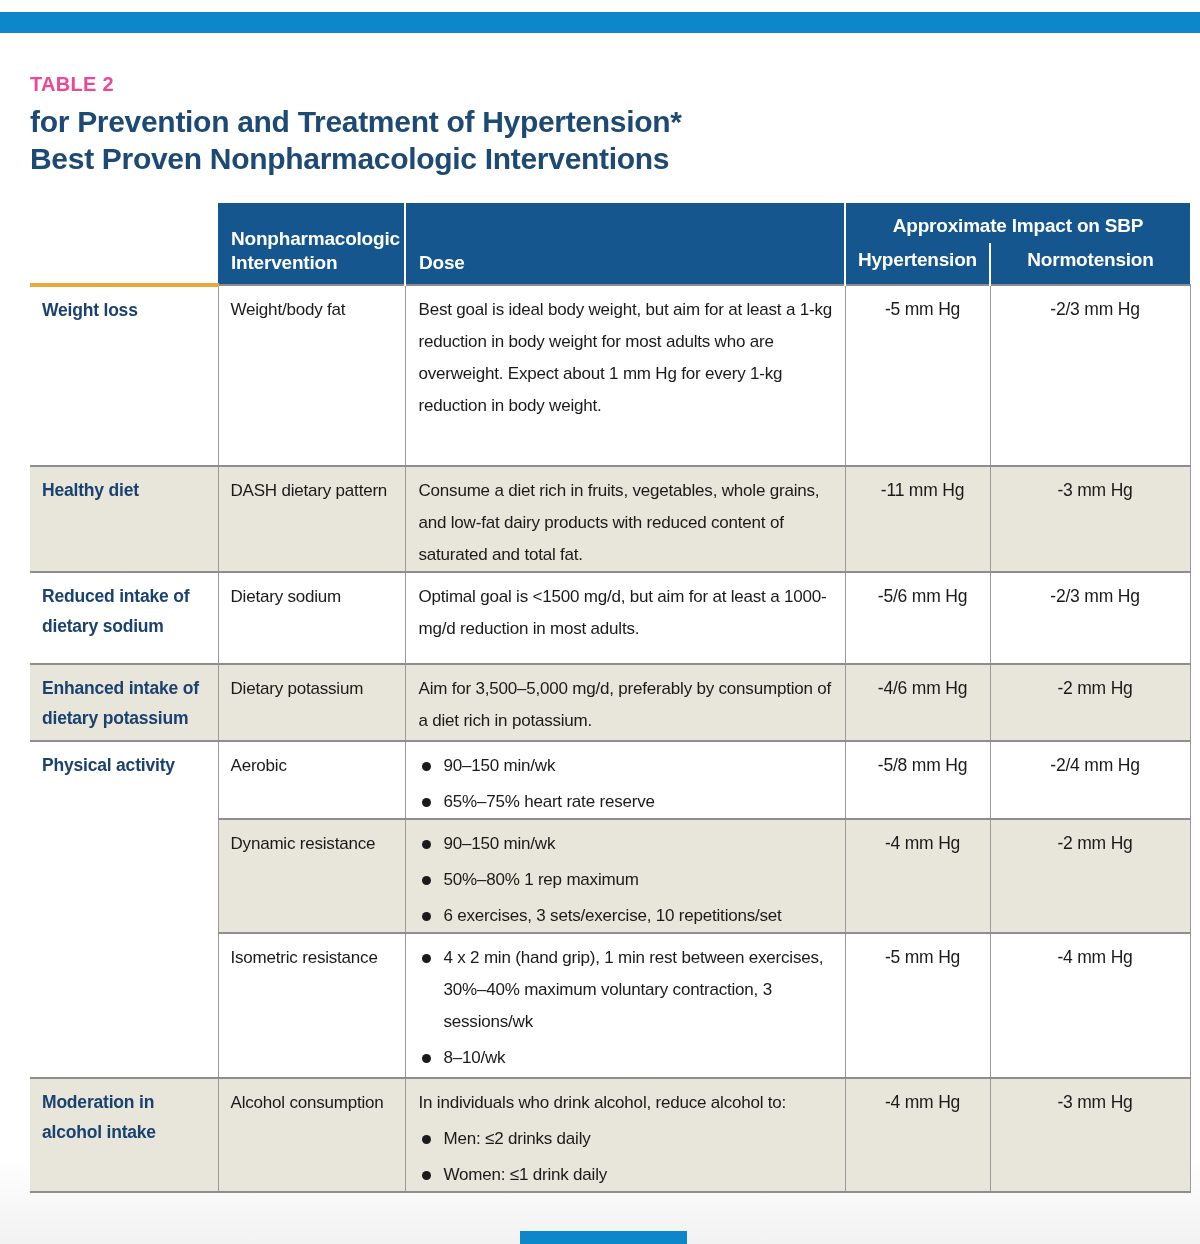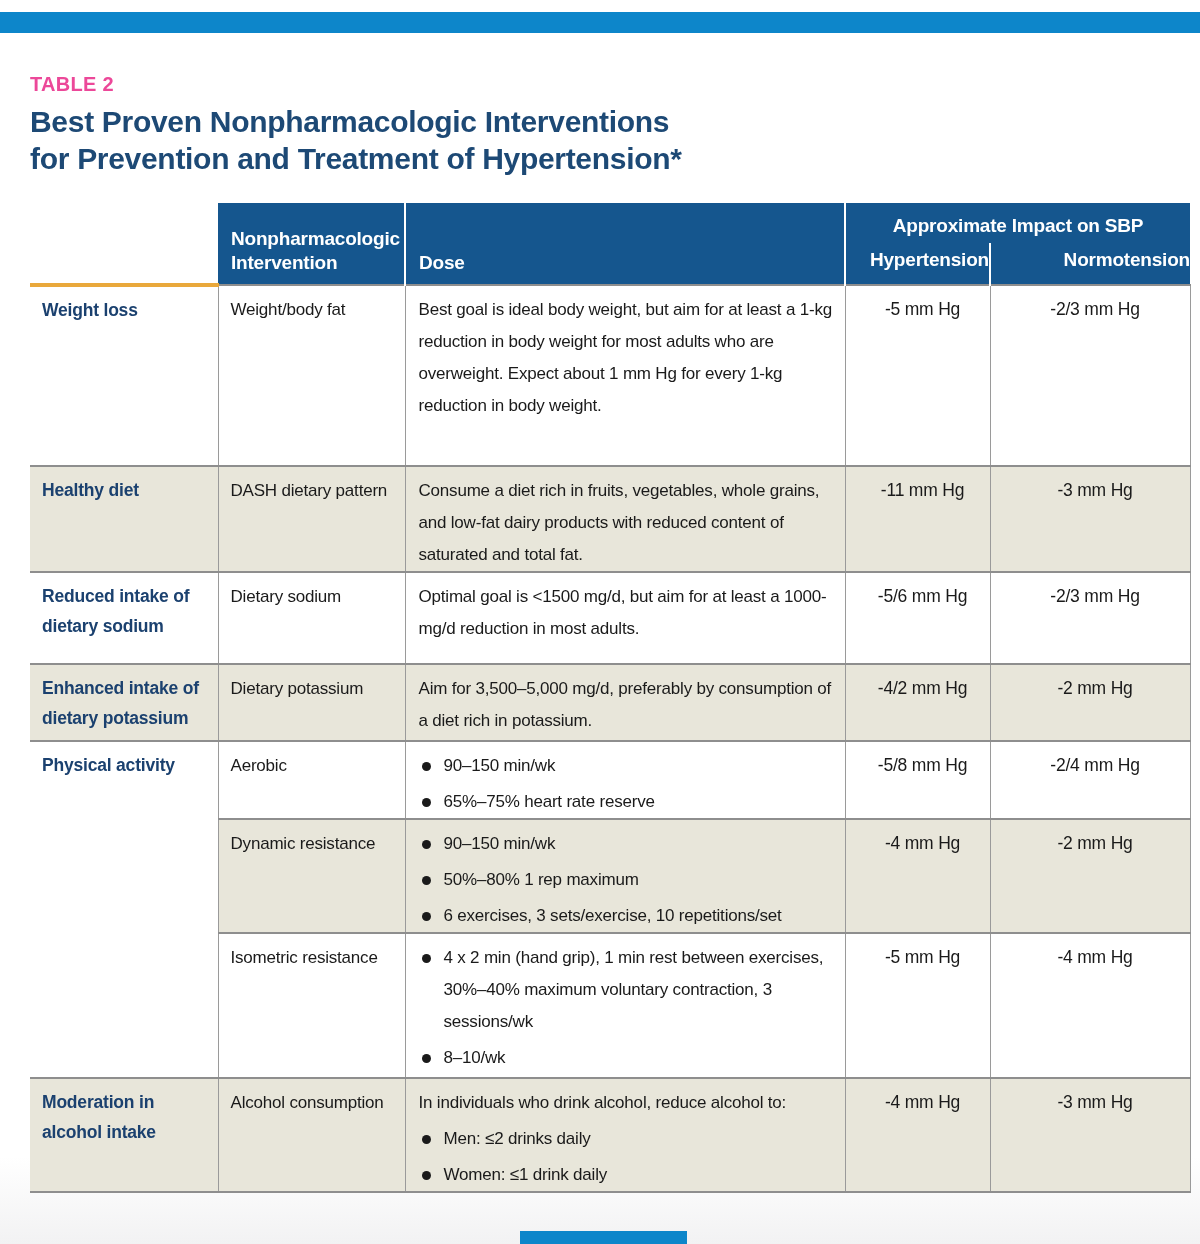--- a/index.html
+++ b/index.html
@@ -61,21 +61,21 @@
     line-height: 24px;
   }
   th.hdr-dose { border-left: 2px solid #ffffff; }
   th.hdr-group {
     text-align: center;
     vertical-align: middle;
     border-left: 2px solid #ffffff;
     padding-top: 6px;
   }
   th.hdr-sub {
-    text-align: right;
+    text-align: center;
     vertical-align: middle;
     padding-bottom: 8px;
     margin-left: 24px;
   }
   th.hdr-sub-hyp { border-left: 2px solid #ffffff; }
   th.hdr-sub-norm { border-left: 2px solid #ffffff; }
 
   td { vertical-align: top; font-size: 17px; }
   tr.body-row > td { border-top: 2px solid #8e8e8e; }
   tr.first-body > td { border-top: 2px solid #8e8e8e; }
@@ -142,22 +142,22 @@
   }
 </style>
 </head>
 <body>
 
 <div class="top-bar"></div>
 
 <div class="heading-block">
   <div class="table-label">TABLE 2</div>
   <div class="page-title">
+    <div>for Prevention and Treatment of Hypertension*</div>
     <div>Best Proven Nonpharmacologic Interventions</div>
-    <div>for Prevention and Treatment of Hypertension*</div>
   </div>
 </div>
 
 <table class="main">
   <colgroup>
       <col class="c1">
       <col class="c2">
       <col class="c3">
       <col class="c4">
       <col class="c5">
@@ -193,21 +193,21 @@
       <td class="cat">Reduced intake of dietary sodium</td>
       <td class="interv">Dietary sodium</td>
       <td class="dose">Optimal goal is &lt;1500 mg/d, but aim for at least a 1000-mg/d reduction in most adults.</td>
       <td class="impact">-5/6 mm Hg</td>
       <td class="impact impact-last">-2/3 mm Hg</td>
     </tr>
     <tr class="body-row shaded" style="height:77px;">
       <td class="cat">Enhanced intake of dietary potassium</td>
       <td class="interv">Dietary potassium</td>
       <td class="dose">Aim for 3,500–5,000 mg/d, preferably by consumption of a diet rich in potassium.</td>
-      <td class="impact">-4/2 mm Hg</td>
+      <td class="impact">-4/6 mm Hg</td>
       <td class="impact impact-last">-2 mm Hg</td>
     </tr>
     <tr class="body-row" style="height:76px;">
       <td class="cat" rowspan="3">Physical activity</td>
       <td class="interv">Aerobic</td>
       <td class="dose">
         <div class="bullet">90–150 min/wk</div>
         <div class="bullet">65%–75% heart rate reserve</div>
       </td>
       <td class="impact">-5/8 mm Hg</td>

